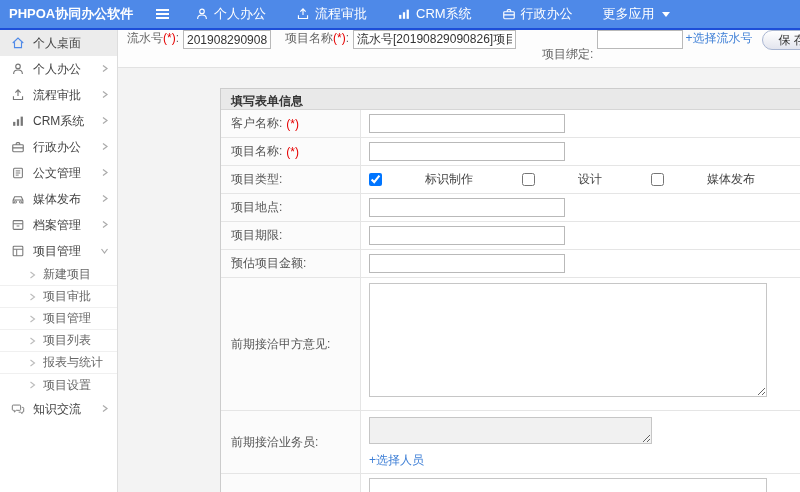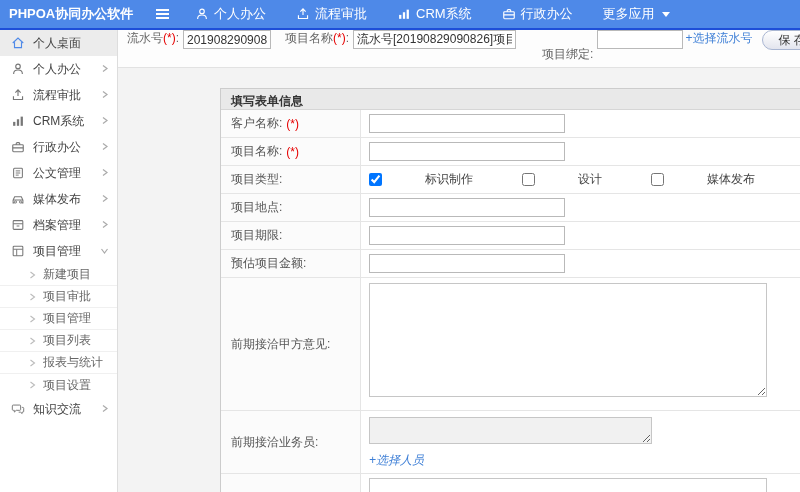--- a/index.html
+++ b/index.html
@@ -61,21 +61,21 @@
     font-family:"Liberation Sans", sans-serif; font-size:12px; padding:0 3px; }
   .cbgroup { display:flex; align-items:center; color:#444;gap:40px; }
   .cbgroup input { width:13px; height:13px; margin:0 3px 0 0; }
   .cbgroup .cbl { margin-right:9px; }
   .frow.big { height:133px; }
   .frow.big .ffield { align-items:flex-start; padding-top:5px; }
   .ta-big { width:398px; height:114px; border:1px solid #c6c6c6; resize:both; background:#fff; }
   .frow.person { height:63px; }
   .frow.person .ffield { flex-direction:column; align-items:flex-start; justify-content:flex-start; padding-top:6px; }
   .ta-gray { width:283px; height:36px; border:1px solid #c6c6c6; background:#f1f1f1; resize:both; }
-  .person-link { margin-top:8px;font-style:italic; }
+  .person-link { margin-top:8px; }
   .frow.last { height:80px; border-bottom:none; }
   .frow.last .ffield { align-items:flex-start; padding-top:4px; }
   .ta-last { width:398px; height:70px; border:1px solid #c6c6c6; background:#fff; resize:both; }
 </style>
 </head>
 <body>
 
 <div class="topbar">
   <div class="logo">PHPOA协同办公软件</div>
   <div class="hamburger">

